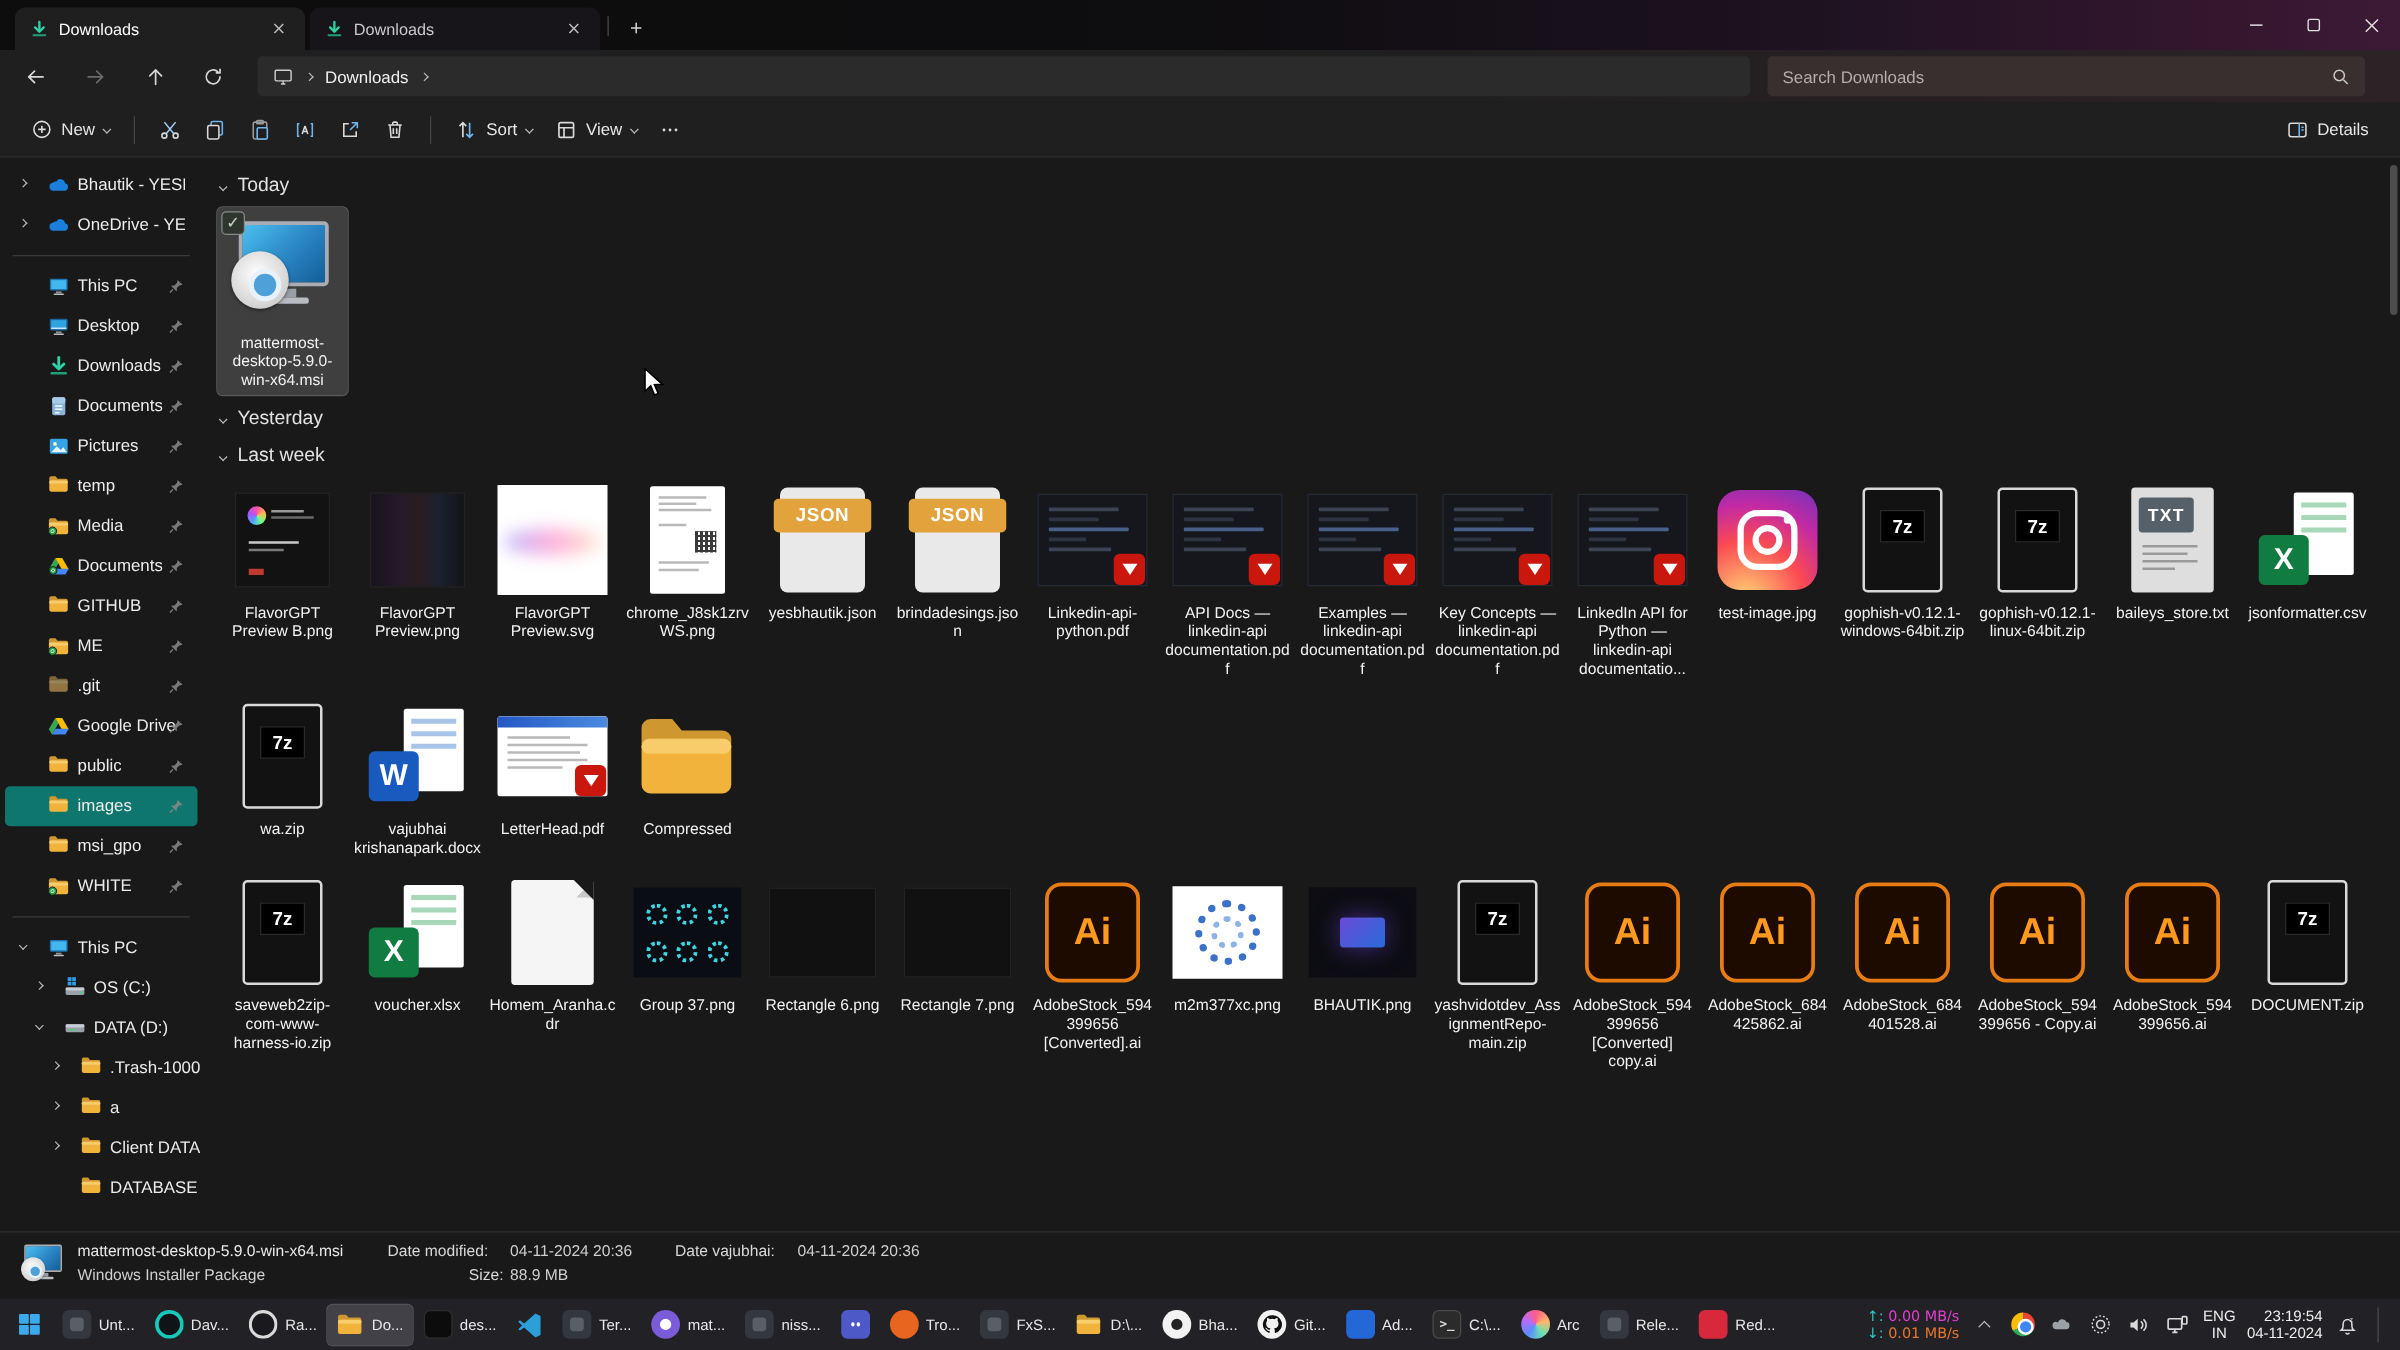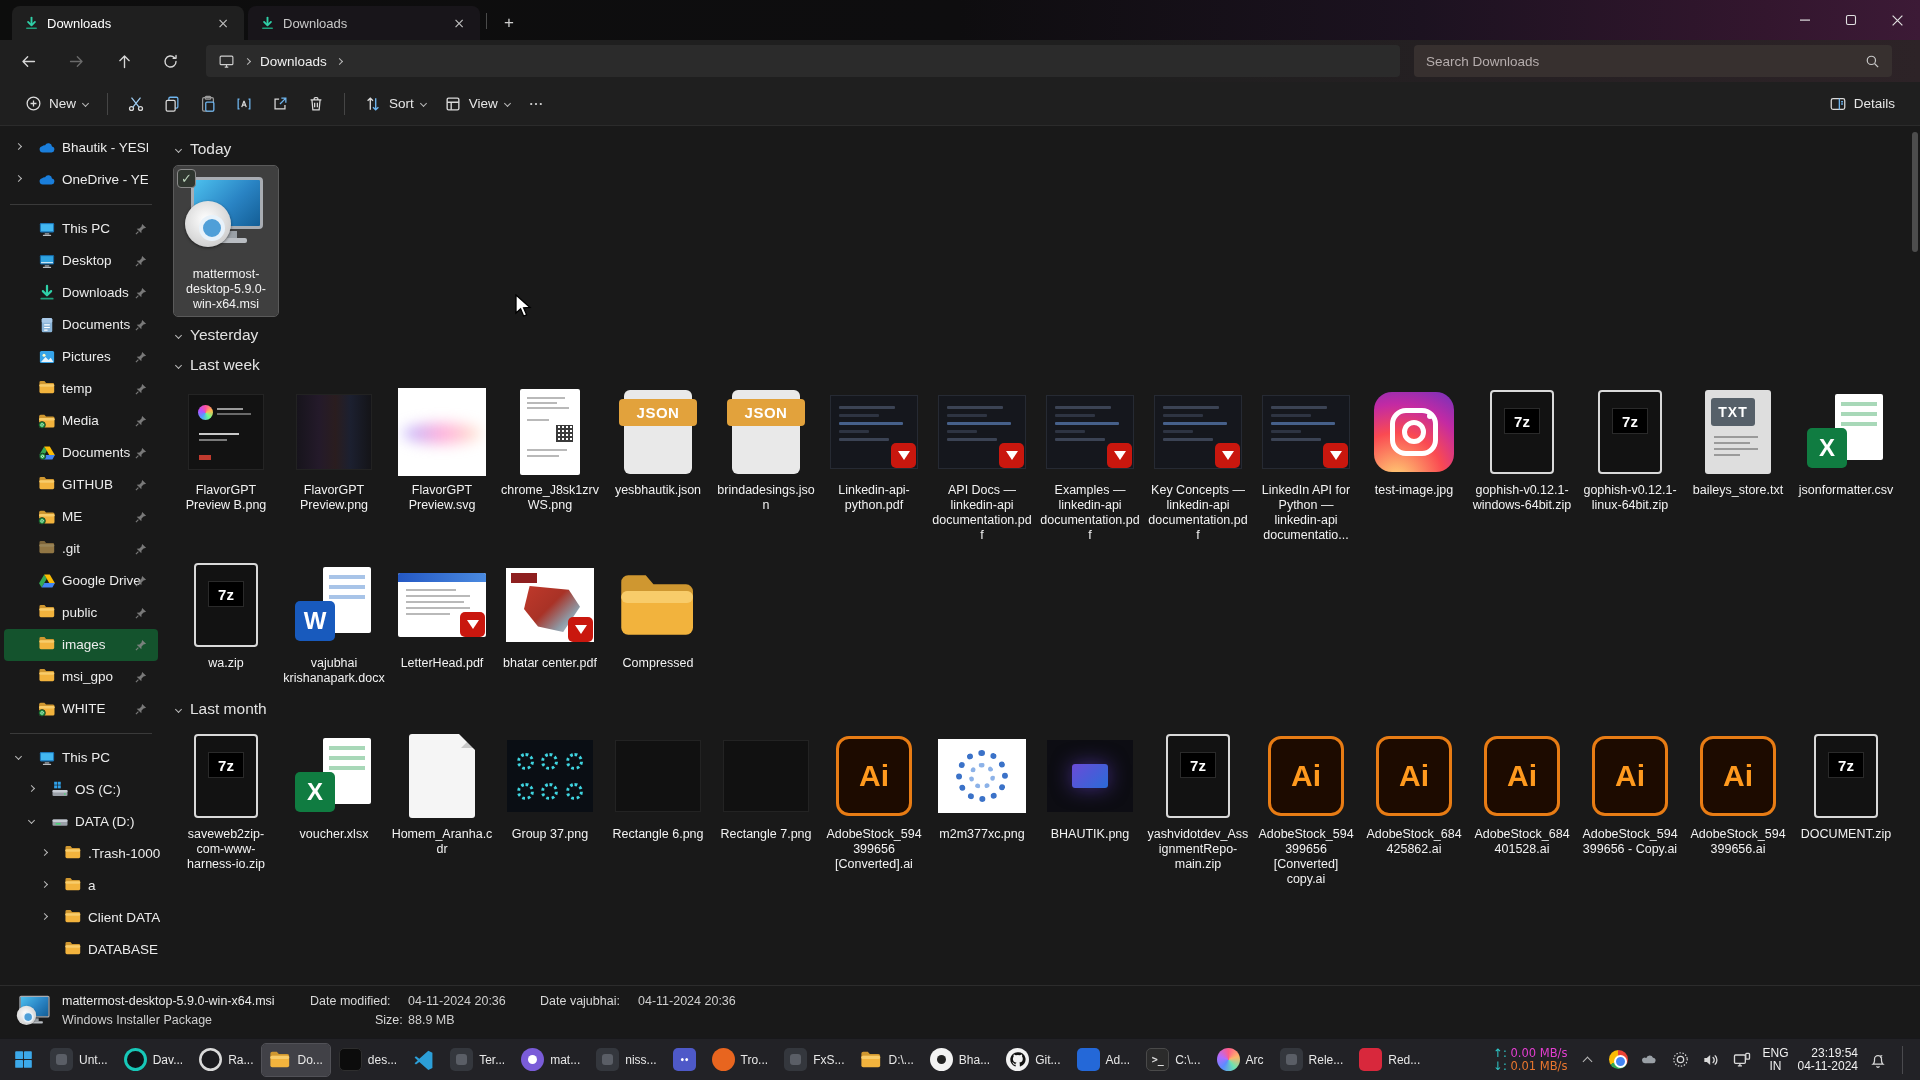--- a/index.html
+++ b/index.html
@@ -39,21 +39,21 @@
   .tbsep{width:1px;height:22px;background:#454545;margin:0 10px}
   .tbright{margin-left:auto;display:flex;align-items:center}
   .chev{display:inline-block;width:7px;height:7px;border-right:1.5px solid #b9b9b9;border-bottom:1.5px solid #b9b9b9}
   .chev.r{transform:rotate(-45deg)}
   .chev.d{transform:rotate(45deg)}
   .chev.sm{width:5px;height:5px}
 
   
   #sidebar{position:absolute;left:0;top:126px;width:162px;bottom:95px;overflow:hidden;padding-top:6px}
   .sbitem{position:relative;height:32px;display:flex;align-items:center;margin:0 4px;border-radius:4px;padding-right:4px}
-  .sbitem.sel{background:#14532d}
+  .sbitem.sel{background:#0f766e}
   .sbitem .sbchev{position:absolute;top:12px}
   .sbitem .sbicon{position:absolute;top:7px;width:18px;height:18px}
   .sbitem .sblbl{position:absolute;top:8px;font-size:13.5px;color:#ececec;white-space:nowrap;overflow:hidden;max-width:86px}
   .sbitem .sbpin{position:absolute;right:10px;top:9px;width:14px;height:14px;opacity:.85}
   .sbsep{height:1px;background:#3a3a3a;margin:8px 10px}
 
   
   #files{position:absolute;left:162px;top:126px;right:10px;bottom:95px;overflow:hidden;padding:4px 0 0 12px}
   .sechead{display:flex;align-items:center;gap:9px;height:22px;margin:8px 0 6px 2px;color:#e2e2e2;font-size:15.5px}
   .filegrid{display:grid;grid-template-columns:repeat(16,108px);row-gap:8px;align-items:start;margin-bottom:6px}
@@ -946,42 +946,28 @@
             <div class="ln" style="top:28px;width:58px"></div>
       <div class="ln" style="top:34px;width:64px"></div>
             <div class="ln" style="top:40px;width:44px"></div>
       <div class="pdfb"></div>
           </div>
         </div>
         <div class="tlabel">LetterHead.pdf</div>
       </div>
       <div class="tile">
         <div class="thumb">
-          <div class="th-map">
-            <div class="logo"></div>
-            <div class="blob"></div>
-      <div class="pdfb"></div>
-          </div>
-        </div>
-        <div class="tlabel">bhatar center.pdf</div>
-      </div>
-      <div class="tile">
-        <div class="thumb">
           <svg class="fold-folder" viewBox="0 0 24 20">
       <path d="M1.5 3.5a2 2 0 0 1 2-2h5l2.2 2.6h9.3a2 2 0 0 1 2 2v2H1.5z" fill="#cf9730"></path>
       <rect x="1.5" y="6" width="20.5" height="12.5" rx="2" fill="#f2b33d"></rect>
       <rect x="1.5" y="6" width="20.5" height="3.4" rx="1.7" fill="#f8cc6a"></rect>
           </svg>
         </div>
         <div class="tlabel">Compressed</div>
       </div>
-    </div>
-    <div class="sechead">
-      <span class="chev d sm"></span>
-      <span>Last month</span>
     </div>
     <div class="filegrid">
       <div class="tile">
         <div class="thumb">
           <div class="th-zip">
             <div class="plate">7z</div>
           </div>
         </div>
         <div class="tlabel">saveweb2zip-com-www-harness-io.zip</div>
       </div>

